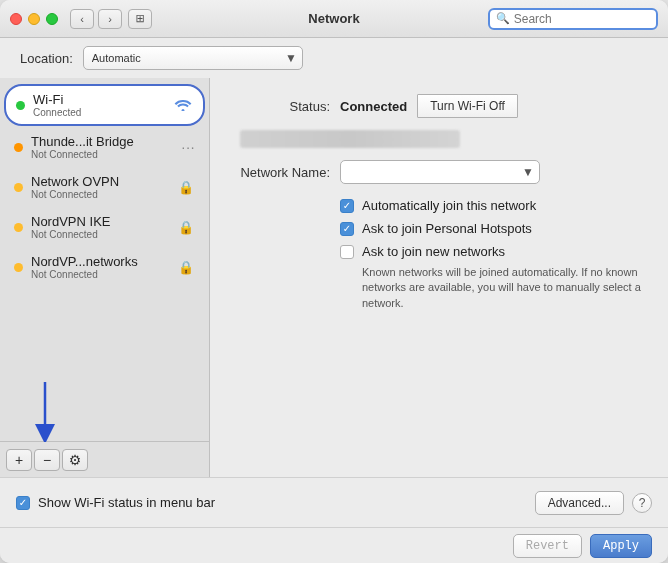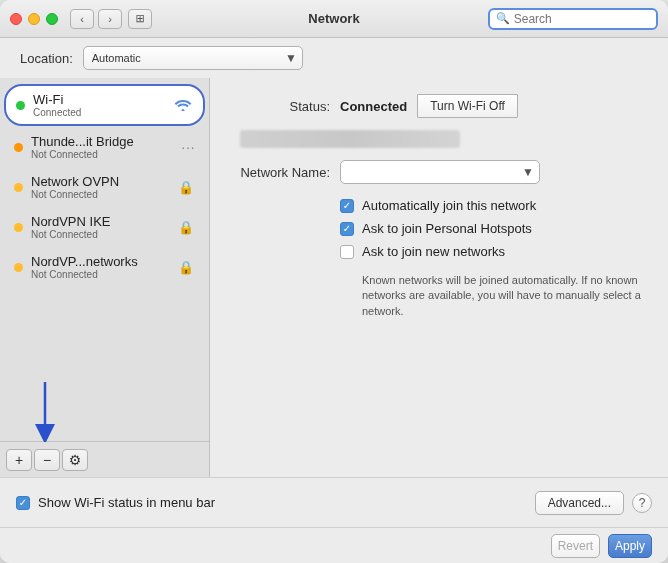--- a/index.html
+++ b/index.html
@@ -353,21 +353,21 @@
       font-size: 10px;
       line-height: 1;
     }
     .checkbox-label {
       font-size: 13px;
       color: #222;
     }
     .checkbox-sublabel {
       font-size: 11px;
       color: #555;
-      margin-top: 14px;
+      margin-top: 6px;
       line-height: 1.4;
       max-width: 300px;
     }
     
     .bottom-bar {
       height: 50px;
       background: #ececec;
       border-top: 1px solid #d0d0d0;
       display: flex;
       align-items: center;
@@ -419,27 +419,28 @@
       justify-content: flex-end;
       padding: 0 16px;
       gap: 8px;
       border-top: 1px solid #d0d0d0;
       flex-shrink: 0;
     }
     .footer-btn {
       background: linear-gradient(to bottom, #ffffff, #f0f0f0);
       border: 1px solid #b0b0b0;
       border-radius: 5px;
-      padding: 3px 6px;
+      padding: 3px 12px;
       font-size: 12px;
       cursor: pointer;
       color: #333;
       height: 24px;
       display: flex;
       align-items: center;
+      font-family: Liberation Mono, monospace;
     }
     .footer-btn.apply {
       background: linear-gradient(to bottom, #6a9de0, #4a7ccc);
       color: white;
       border: 1px solid #3a6cbc;
     }
     .footer-btn.disabled {
       color: #aaa;
       cursor: default;
     }

